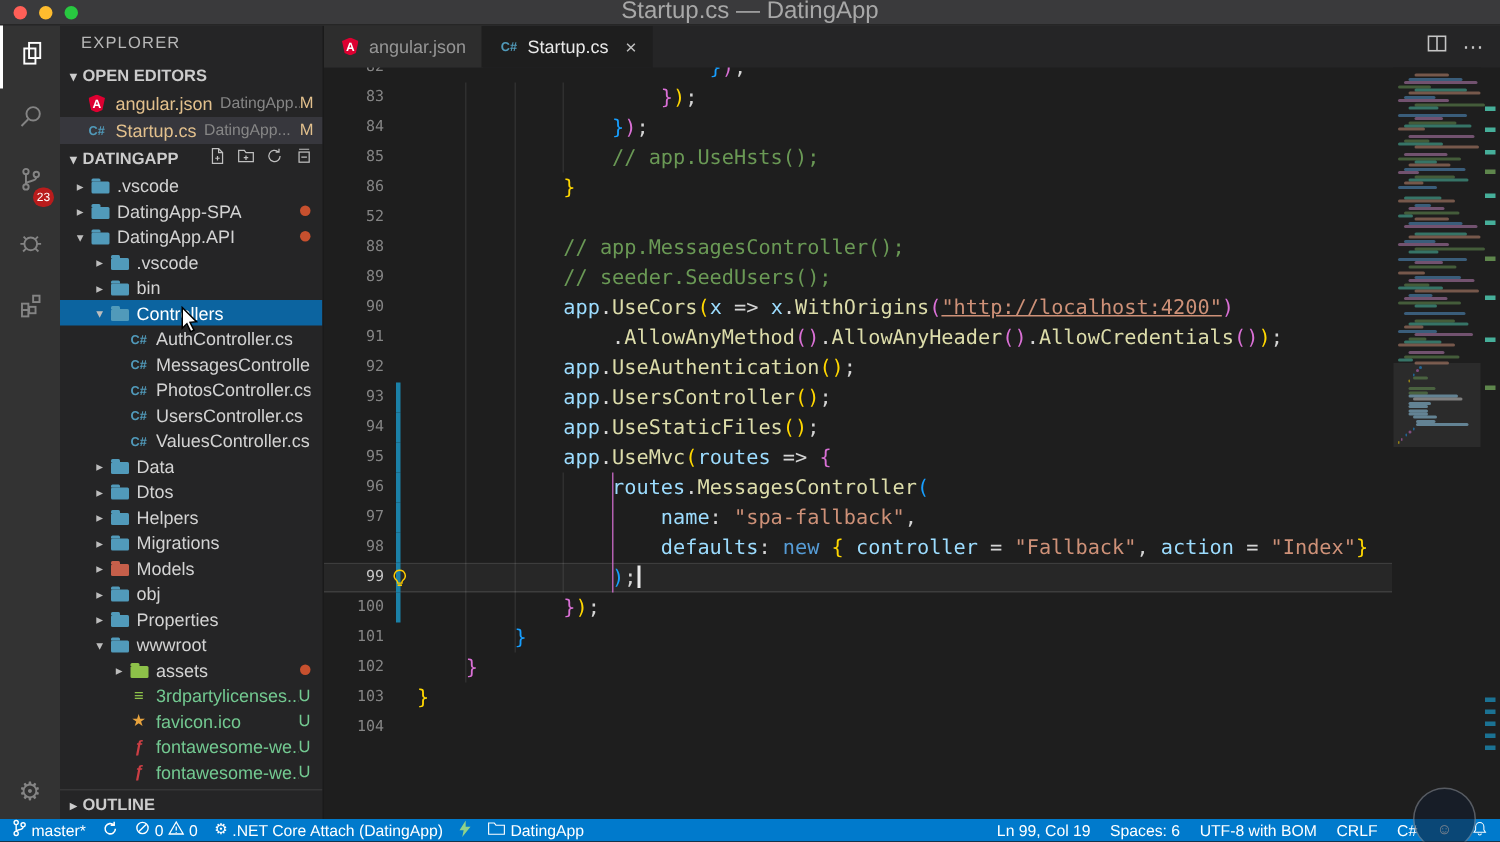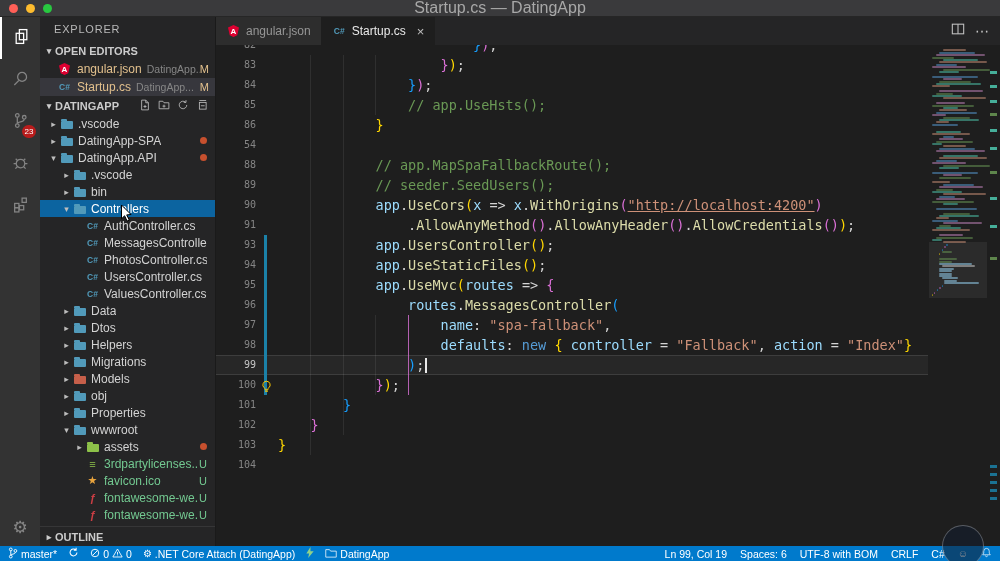--- a/index.html
+++ b/index.html
@@ -417,43 +417,48 @@
               <span class="lnum">85</span>
               <span class="gitmark"></span>
               <span class="ctext"><span>                </span><span class="tk-com">// app.UseHsts();</span></span>
             </div>
             <div class="cline">
               <span class="lnum">86</span>
               <span class="gitmark"></span>
               <span class="ctext"><span>            </span><span class="tk-b1">}</span></span>
             </div>
             <div class="cline">
-              <span class="lnum">54</span>
+              <span class="lnum">52</span>
               <span class="gitmark"></span>
               <span class="ctext"></span>
             </div>
             <div class="cline">
               <span class="lnum">88</span>
               <span class="gitmark"></span>
-              <span class="ctext"><span>            </span><span class="tk-com">// app.MapSpaFallbackRoute();</span></span>
+              <span class="ctext"><span>            </span><span class="tk-com">// app.MessagesController();</span></span>
             </div>
             <div class="cline">
               <span class="lnum">89</span>
               <span class="gitmark"></span>
               <span class="ctext"><span>            </span><span class="tk-com">// seeder.SeedUsers();</span></span>
             </div>
             <div class="cline">
               <span class="lnum">90</span>
               <span class="gitmark"></span>
               <span class="ctext"><span>            </span><span class="tk-var">app</span><span class="tk-pln">.</span><span class="tk-fn">UseCors</span><span class="tk-b1">(</span><span class="tk-var">x</span><span class="tk-pln"> =&gt; </span><span class="tk-var">x</span><span class="tk-pln">.</span><span class="tk-fn">WithOrigins</span><span class="tk-b2">(</span><span class="tk-link">"http://localhost:4200"</span><span class="tk-b2">)</span></span>
             </div>
             <div class="cline">
               <span class="lnum">91</span>
               <span class="gitmark"></span>
               <span class="ctext"><span>                </span><span class="tk-pln">.</span><span class="tk-fn">AllowAnyMethod</span><span class="tk-b2">(</span><span class="tk-b2">)</span><span class="tk-pln">.</span><span class="tk-fn">AllowAnyHeader</span><span class="tk-b2">(</span><span class="tk-b2">)</span><span class="tk-pln">.</span><span class="tk-fn">AllowCredentials</span><span class="tk-b2">(</span><span class="tk-b2">)</span><span class="tk-b1">)</span><span class="tk-pln">;</span></span>
+            </div>
+            <div class="cline">
+              <span class="lnum">92</span>
+              <span class="gitmark"></span>
+              <span class="ctext"><span>            </span><span class="tk-var">app</span><span class="tk-pln">.</span><span class="tk-fn">UseAuthentication</span><span class="tk-b1">(</span><span class="tk-b1">)</span><span class="tk-pln">;</span></span>
             </div>
             <div class="cline">
               <span class="lnum">93</span>
               <span class="gitmark mod"></span>
               <span class="ctext"><span>            </span><span class="tk-var">app</span><span class="tk-pln">.</span><span class="tk-fn">UsersController</span><span class="tk-b1">(</span><span class="tk-b1">)</span><span class="tk-pln">;</span></span>
             </div>
             <div class="cline">
               <span class="lnum">94</span>
               <span class="gitmark mod"></span>
               <span class="ctext"><span>            </span><span class="tk-var">app</span><span class="tk-pln">.</span><span class="tk-fn">UseStaticFiles</span><span class="tk-b1">(</span><span class="tk-b1">)</span><span class="tk-pln">;</span></span>

